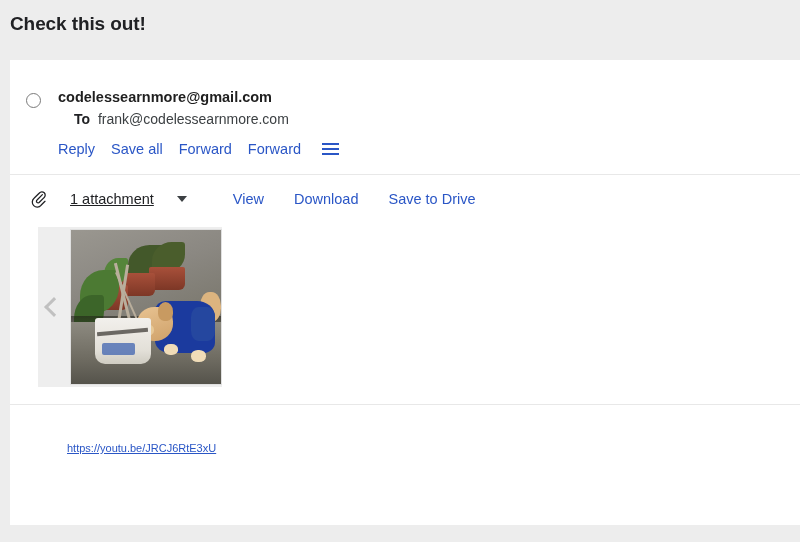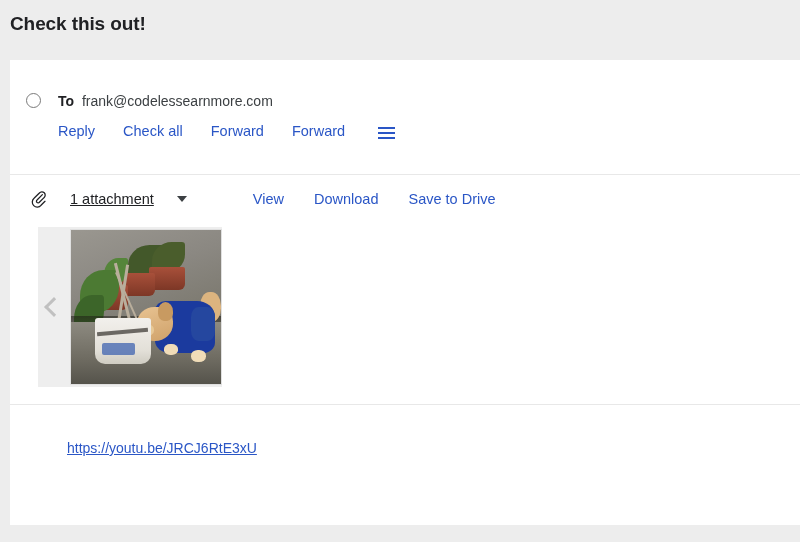--- a/index.html
+++ b/index.html
@@ -62,41 +62,41 @@
     background: #ffffff;
   }
   .sender-line {
     margin-left: 48px;
     font-size: 14.5px;
     font-weight: bold;
     color: #1f1f1f;
     line-height: 18px;
   }
   .to-line {
-    margin-left: 48px;
+    margin-left: 64px;
     margin-top: 4px;
     font-size: 14px;
     color: #3c4043;
     line-height: 18px;
   }
   .to-label {
     font-weight: bold;
     color: #202124;
   }
   .to-addr {
     margin-left: 4px;
     color: #3c4043;
   }
 
   .action-row {
     margin-left: 48px;
     margin-top: 13px;
     display: flex;
-    align-items: flex-end;
-    gap: 28px;
+    align-items: center;
+    gap: 16px;
   }
   .action-link {
     font-size: 14.5px;
     color: #2a56c6;
     text-decoration: none;
     cursor: pointer;
     line-height: 16px;
   }
   .hamburger {
     display: inline-flex;
@@ -144,21 +144,21 @@
     width: 0;
     height: 0;
     border-left: 5.5px solid transparent;
     border-right: 5.5px solid transparent;
     border-top: 6px solid #3c4043;
     cursor: pointer;
   }
   .attach-links {
     display: flex;
     gap: 30px;
-    margin-left: 54px;
+    margin-left: 34px;
   }
 
   
   .carousel {
     margin: 18px 0 0 28px;
     width: 184px;
     height: 160px;
     background: #eeeeee;
     position: relative;
     display: flex;
@@ -331,48 +331,49 @@
   .body-block {
     padding: 32px 0 0 57px;
   }
   .body-text {
     font-size: 14.5px;
     color: #202124;
     line-height: 22px;
   }
   .body-link {
     display: inline-block;
-    font-size: 14px;
+    font-size: 11px;
     color: #2a56c6;
     text-decoration: underline;
     line-height: 22px;
     cursor: pointer;
   }
 </style>
 </head>
 <body>
 
 <div class="subject-bar">
   <div class="subject-text">Check this out!</div>
 </div>
 
 <div class="message-card">
 
   <div class="msg-header">
     <div class="avatar-circle"></div>
 
+    <div class="sender-line">codelessearnmore@gmail.com</div>
 
     <div class="to-line">
       <span class="to-label">To</span>
       <span class="to-addr">frank@codelessearnmore.com</span>
     </div>
 
     <div class="action-row">
       <span class="action-link">Reply</span>
-      <span class="action-link">Check all</span>
+      <span class="action-link">Save all</span>
       <span class="action-link">Forward</span>
       <span class="action-link">Forward</span>
       <span class="hamburger">
         <span></span>
         <span></span>
         <span></span>
       </span>
     </div>
   </div>
 

